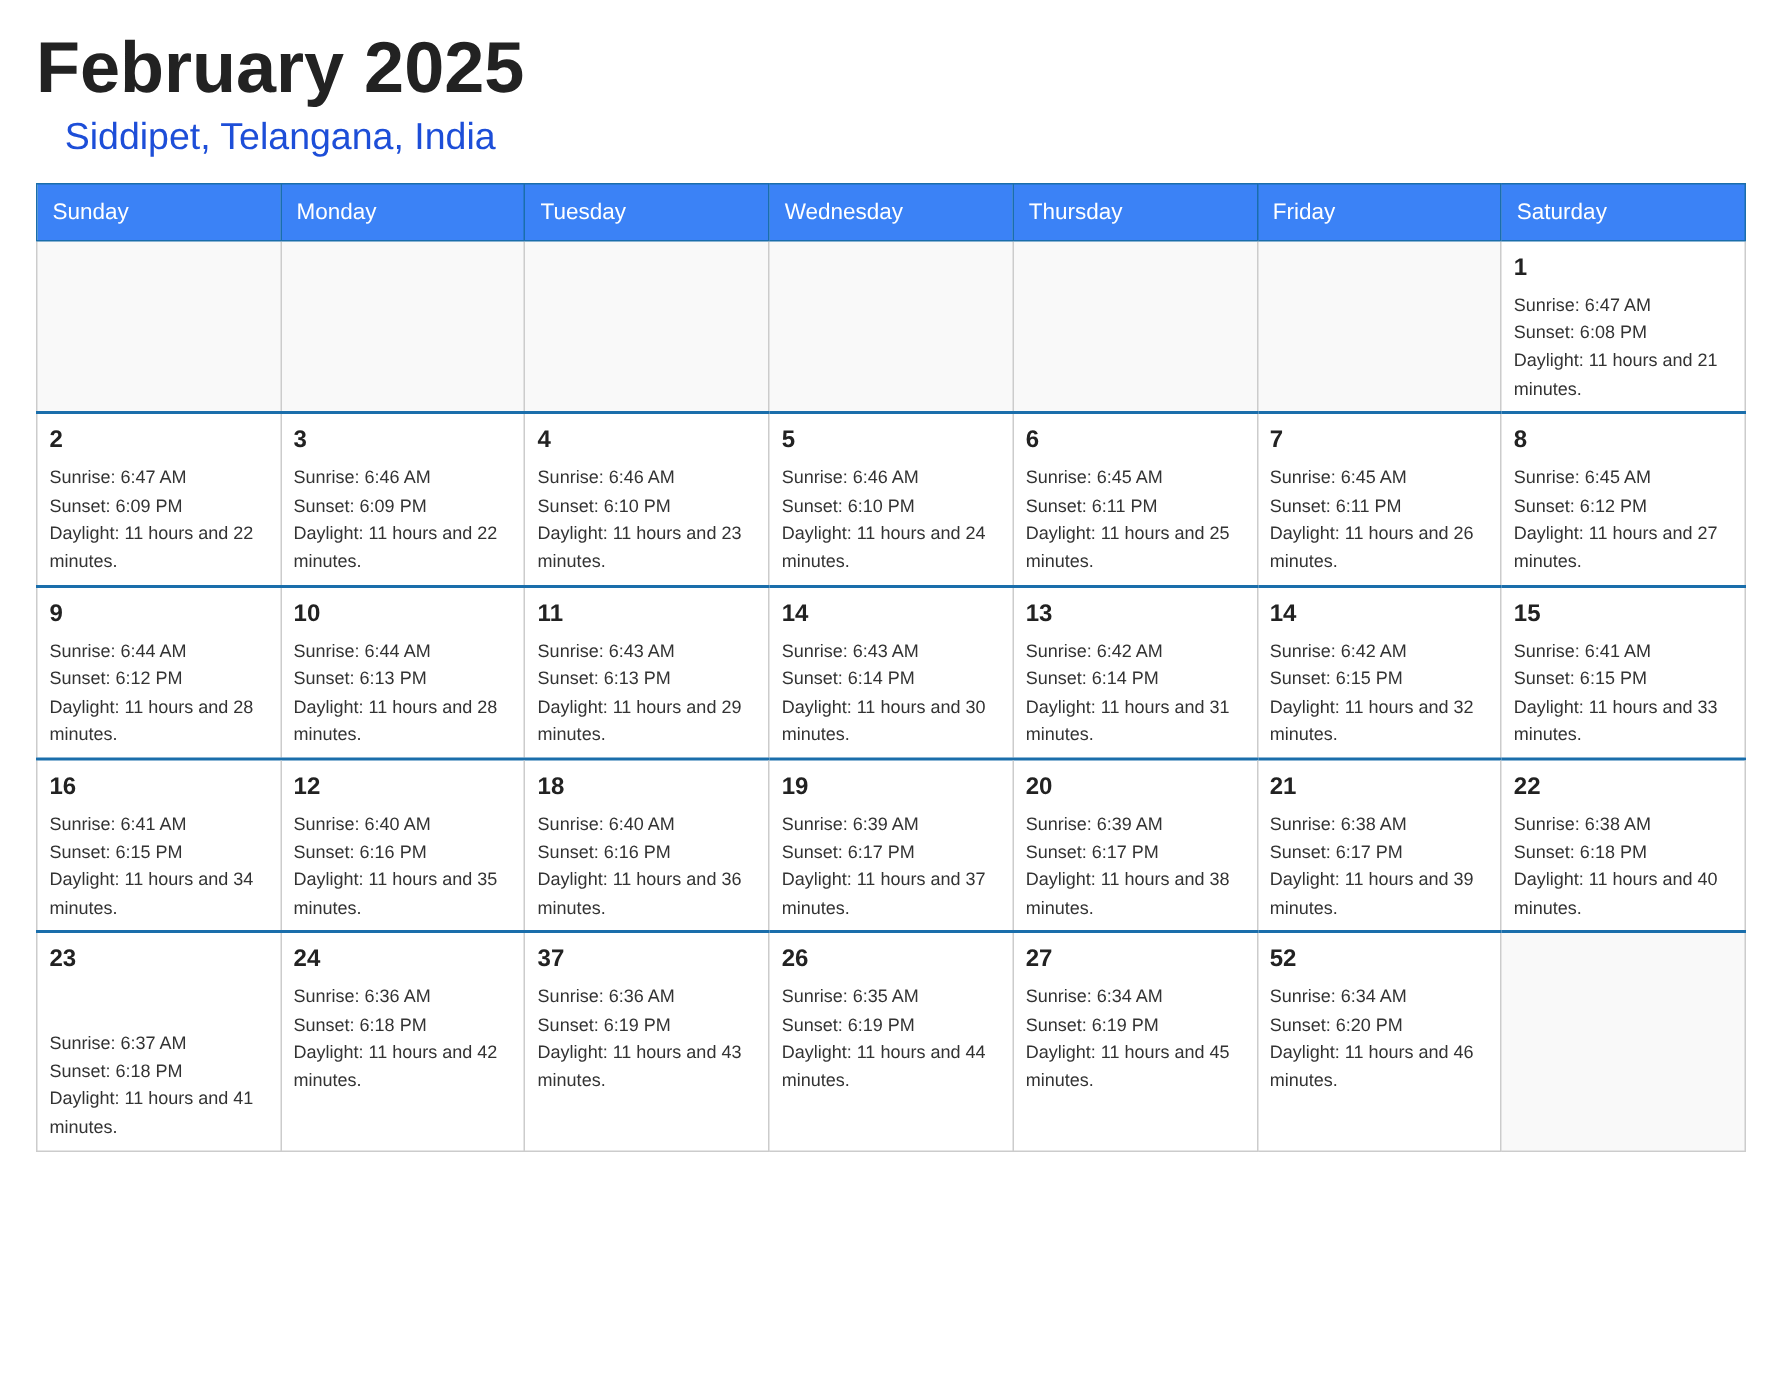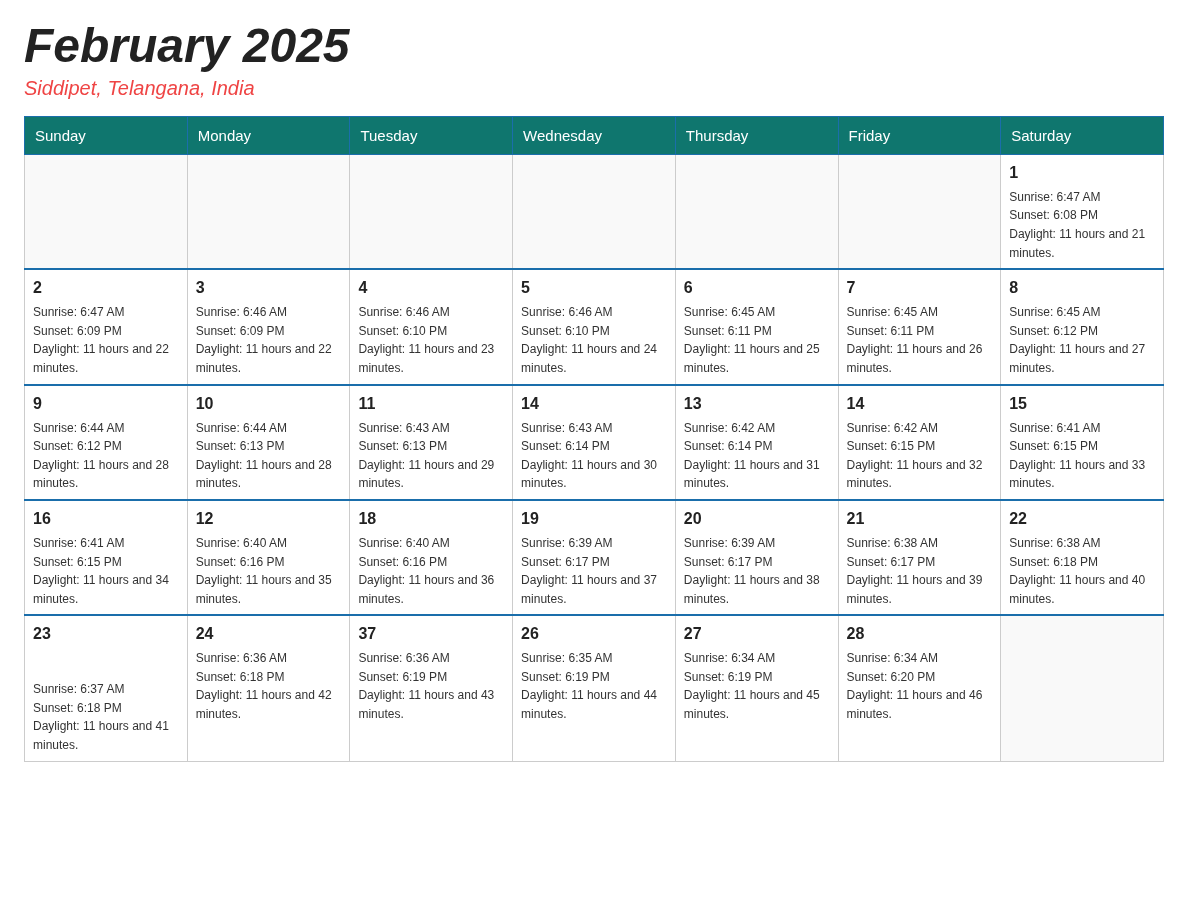--- a/index.html
+++ b/index.html
@@ -33,41 +33,40 @@
     .logo-triangle {
       width: 0; height: 0;
       border-left: 10px solid transparent;
       border-right: 10px solid transparent;
       border-top: 14px solid #1a5fa8;
       display: inline-block;
       margin-left: 2px;
       margin-bottom: -2px;
     }
     .title-block {
-      text-align: left;
-      font-style: italic;
+      text-align: center;
     }
     .title-block h1 {
       font-size: 48px;
       font-weight: bold;
       color: #222;
       line-height: 1.1;
     }
     .title-block .subtitle {
-      font-size: 20px;
-      color: #ef4444;
+      font-size: 25px;
+      color: #1d4ed8;
       margin-top: 4px;
     }
     .calendar {
       width: 100%;
       border-collapse: collapse;
       margin-top: 8px;
     }
     .calendar thead th {
-      background-color: #0f766e;
+      background-color: #3b82f6;
       color: #fff;
       text-align: left;
       padding: 10px 10px;
       font-size: 15px;
       font-weight: normal;
       border: 1px solid #1a6eab;
     }
     .calendar tbody td {
       vertical-align: top;
       border: 1px solid #ccc;
@@ -293,21 +292,21 @@
 Sunset: 6:19 PM
 Daylight: 11 hours and 44 minutes.</div>
         </td>
         <td>
           <span class="day-num">27</span>
           <div class="day-info" style="white-space: pre-line;">Sunrise: 6:34 AM
 Sunset: 6:19 PM
 Daylight: 11 hours and 45 minutes.</div>
         </td>
         <td>
-          <span class="day-num">28</span>
+          <span class="day-num">52</span>
           <div class="day-info" style="white-space: pre-line;">Sunrise: 6:34 AM
 Sunset: 6:20 PM
 Daylight: 11 hours and 46 minutes.</div>
         </td>
         <td class="empty"></td>
       </tr>
     </tbody>
 </table>
 
 </body></html>

